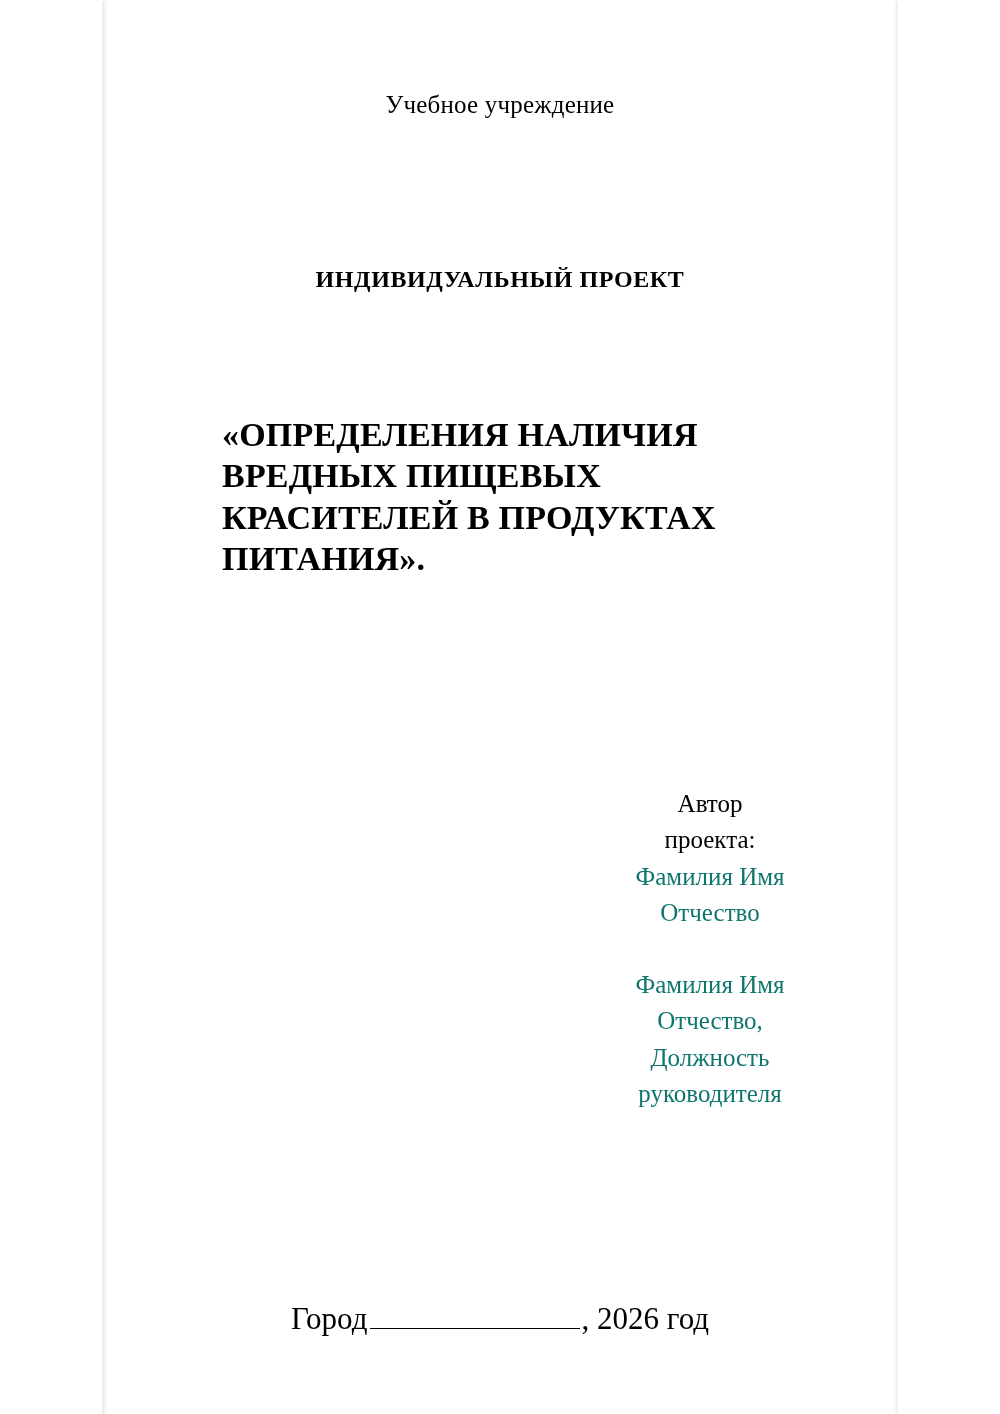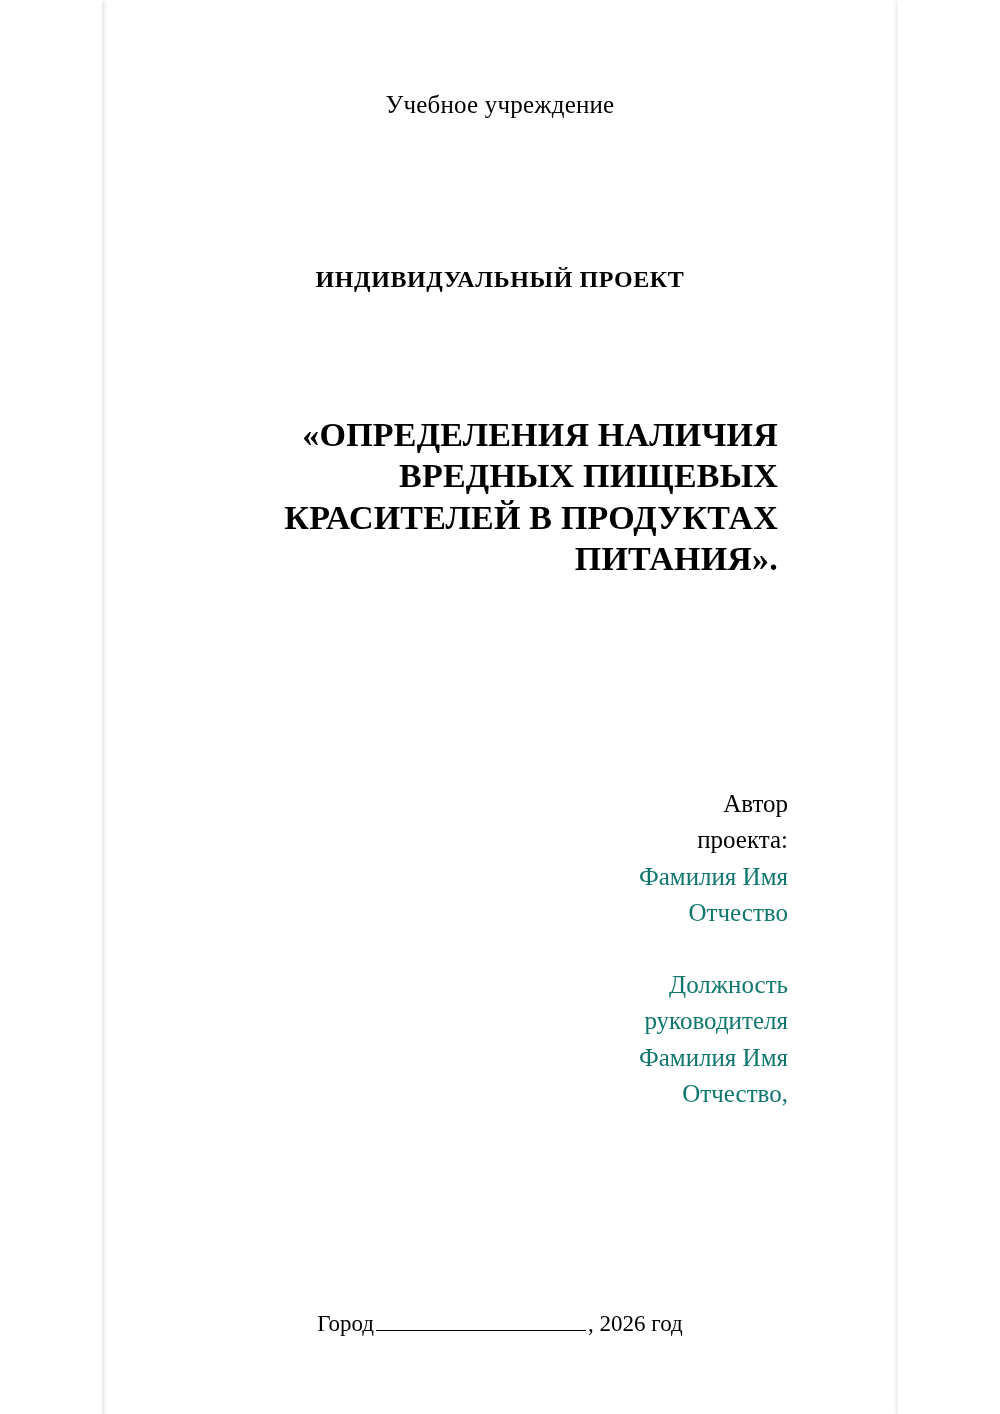--- a/index.html
+++ b/index.html
@@ -63,53 +63,53 @@
     text-align: center;
     font-weight: bold;
     font-size: 24px;
     letter-spacing: 0.6px;
   }
   .project-title {
     position: absolute;
     top: 413px;
     left: 10px;
     right: 10px;
-    text-align: right;
+    text-align: left;
     font-weight: bold;
     font-size: 34px;
     line-height: 1.22;
     letter-spacing: 0.2px;
   }
   .authors {
     position: absolute;
     top: 785px;
     left: 420px;
     right: 0;
-    text-align: right;
+    text-align: center;
   }
   .author-label {
     font-size: 25px;
     line-height: 1.45;
     color: #000000;
   }
   .author-value {
     font-size: 25px;
     line-height: 1.45;
     color: #0f766e;
   }
   .block-gap {
     height: 36px;
   }
   .footer {
     position: absolute;
     bottom: 78px;
     left: 0;
     right: 0;
     text-align: center;
-    font-size: 23px;
+    font-size: 31px;
   }
   .fill-line {
     display: inline-block;
     min-width: 210px;
     border-bottom: 1.6px solid #000;
     height: 0.95em;
     vertical-align: baseline;
     margin: 0 2px;
   }
 </style>
@@ -124,22 +124,22 @@
     <div class="project-type">ИНДИВИДУАЛЬНЫЙ ПРОЕКТ</div>
 
     <div class="project-title">«ОПРЕДЕЛЕНИЯ НАЛИЧИЯ ВРЕДНЫХ ПИЩЕВЫХ КРАСИТЕЛЕЙ В ПРОДУКТАХ ПИТАНИЯ».</div>
 
     <div class="authors">
       <div class="author-label">Автор проекта:</div>
       <div class="author-value">Фамилия Имя Отчество</div>
 
       <div class="block-gap"></div>
 
+      <div class="author-value">Фамилия Имя Отчество,</div>
       <div class="author-value">Должность руководителя</div>
-      <div class="author-value">Фамилия Имя Отчество,</div>
     </div>
 
     <div class="footer">
       <span>Город</span><span class="fill-line"></span><span>, 2026 год</span>
     </div>
 
   </div>
 </div>
 
 </body></html>

